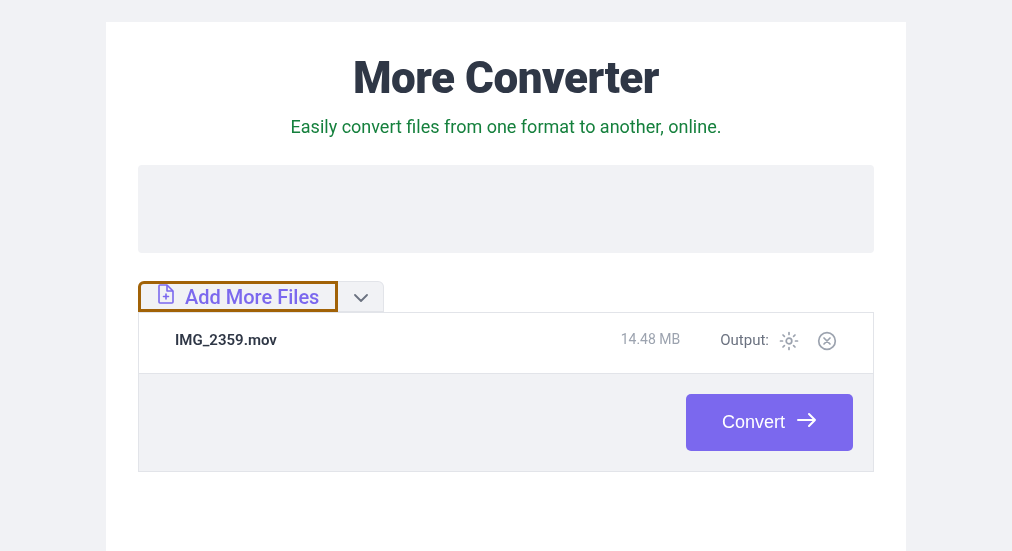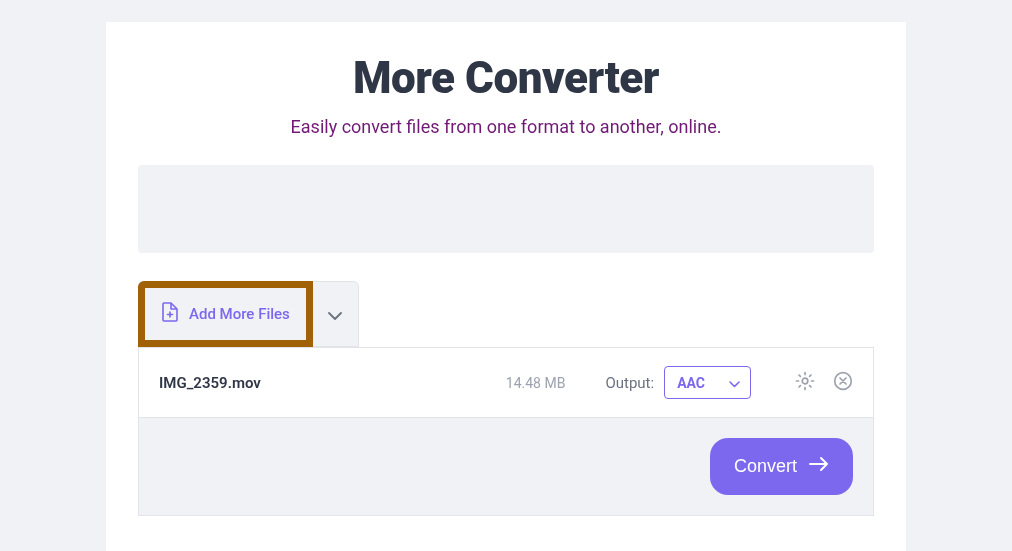--- a/index.html
+++ b/index.html
@@ -26,21 +26,21 @@
     }
     .title {
       font-size: 44px;
       font-weight: 900;
       color: #2f3746;
       letter-spacing: -0.5px;
       margin-bottom: 12px;
     }
     .subtitle {
       font-size: 18px;
-      color: #701a75;
+      color: #15803d;
       font-weight: 400;
     }
     .converter-container {
       margin: 0 32px;
     }
     .banner {
       background: #f1f2f5;
       height: 88px;
       border-radius: 4px;
       margin-bottom: 28px;
@@ -50,48 +50,47 @@
       overflow: visible;
     }
     .add-files-row {
       display: flex;
       gap: 0;
     }
     .add-files-btn {
       display: flex;
       align-items: center;
       gap: 10px;
-      padding: 14px 16px;
-      background: #f1f2f5;
-      border: 7px solid #a16207;
+      padding: 0 16px;
+      background: #f1f2f5;
+      border: 3px solid #a16207;
       border-radius: 6px 0 0 0;
       cursor: pointer;
       color: #7b68ee;
-      font-size: 15px;
+      font-size: 20px;
       font-weight: 500;
     }
     .add-files-dropdown {
       display: flex;
       align-items: center;
       justify-content: center;
       width: 46px;
       background: #f1f2f5;
       border: 1px solid #e2e4e9;
       border-left: none;
       border-radius: 0 6px 0 0;
       cursor: pointer;
       color: #6b7280;
     }
     .file-row {
       display: flex;
-      align-items: center;
       background: #ffffff;
       border: 1px solid #e2e4e9;
       border-top: 1px solid #e2e4e9;
-      padding: 18px 20px;
+      padding: 18px 36px;
     }
     .file-name {
       flex: 1;
       font-size: 15px;
       font-weight: 600;
       color: #2f3746;
     }
     .file-size {
       font-size: 14px;
       color: #9ca3af;
@@ -135,22 +134,22 @@
       display: flex;
       justify-content: flex-end;
     }
     .convert-btn {
       display: flex;
       align-items: center;
       gap: 12px;
       background: #7b68ee;
       color: #ffffff;
       border: none;
-      border-radius: 18px;
-      padding: 18px 24px;
+      border-radius: 5px;
+      padding: 18px 36px;
       font-size: 18px;
       font-weight: 500;
       cursor: pointer;
     }
   </style>
 </head>
 <body>
 
 <div class="content-area">
   <div class="header">
@@ -179,28 +178,20 @@
               <path d="M1 1L7 7L13 1" stroke="#6b7280" stroke-width="1.8" stroke-linecap="round" stroke-linejoin="round"></path>
             </svg>
           </span>
         </div>
       </div>
 
       <div class="file-row">
         <div class="file-name">IMG_2359.mov</div>
         <div class="file-size">14.48 MB</div>
         <div class="output-label">Output:</div>
-        <div class="format-select">
-          <span class="format-value">AAC</span>
-          <span>
-            <svg width="11" height="7" viewBox="0 0 11 7" fill="none">
-              <path d="M1 1L5.5 5.5L10 1" stroke="#7b68ee" stroke-width="1.6" stroke-linecap="round" stroke-linejoin="round"></path>
-            </svg>
-          </span>
-        </div>
         <div class="icon-btn gear-btn">
           <span>
             <svg width="20" height="20" viewBox="0 0 20 20" fill="none">
               <circle cx="10" cy="10" r="2.8" stroke="#9ca3af" stroke-width="1.7"></circle>
               <path d="M10 1.5V3.5M10 16.5V18.5M18.5 10H16.5M3.5 10H1.5M16 4L14.6 5.4M5.4 14.6L4 16M16 16L14.6 14.6M5.4 5.4L4 4" stroke="#9ca3af" stroke-width="1.7" stroke-linecap="round"></path>
             </svg>
           </span>
         </div>
         <div class="icon-btn">
           <span>

